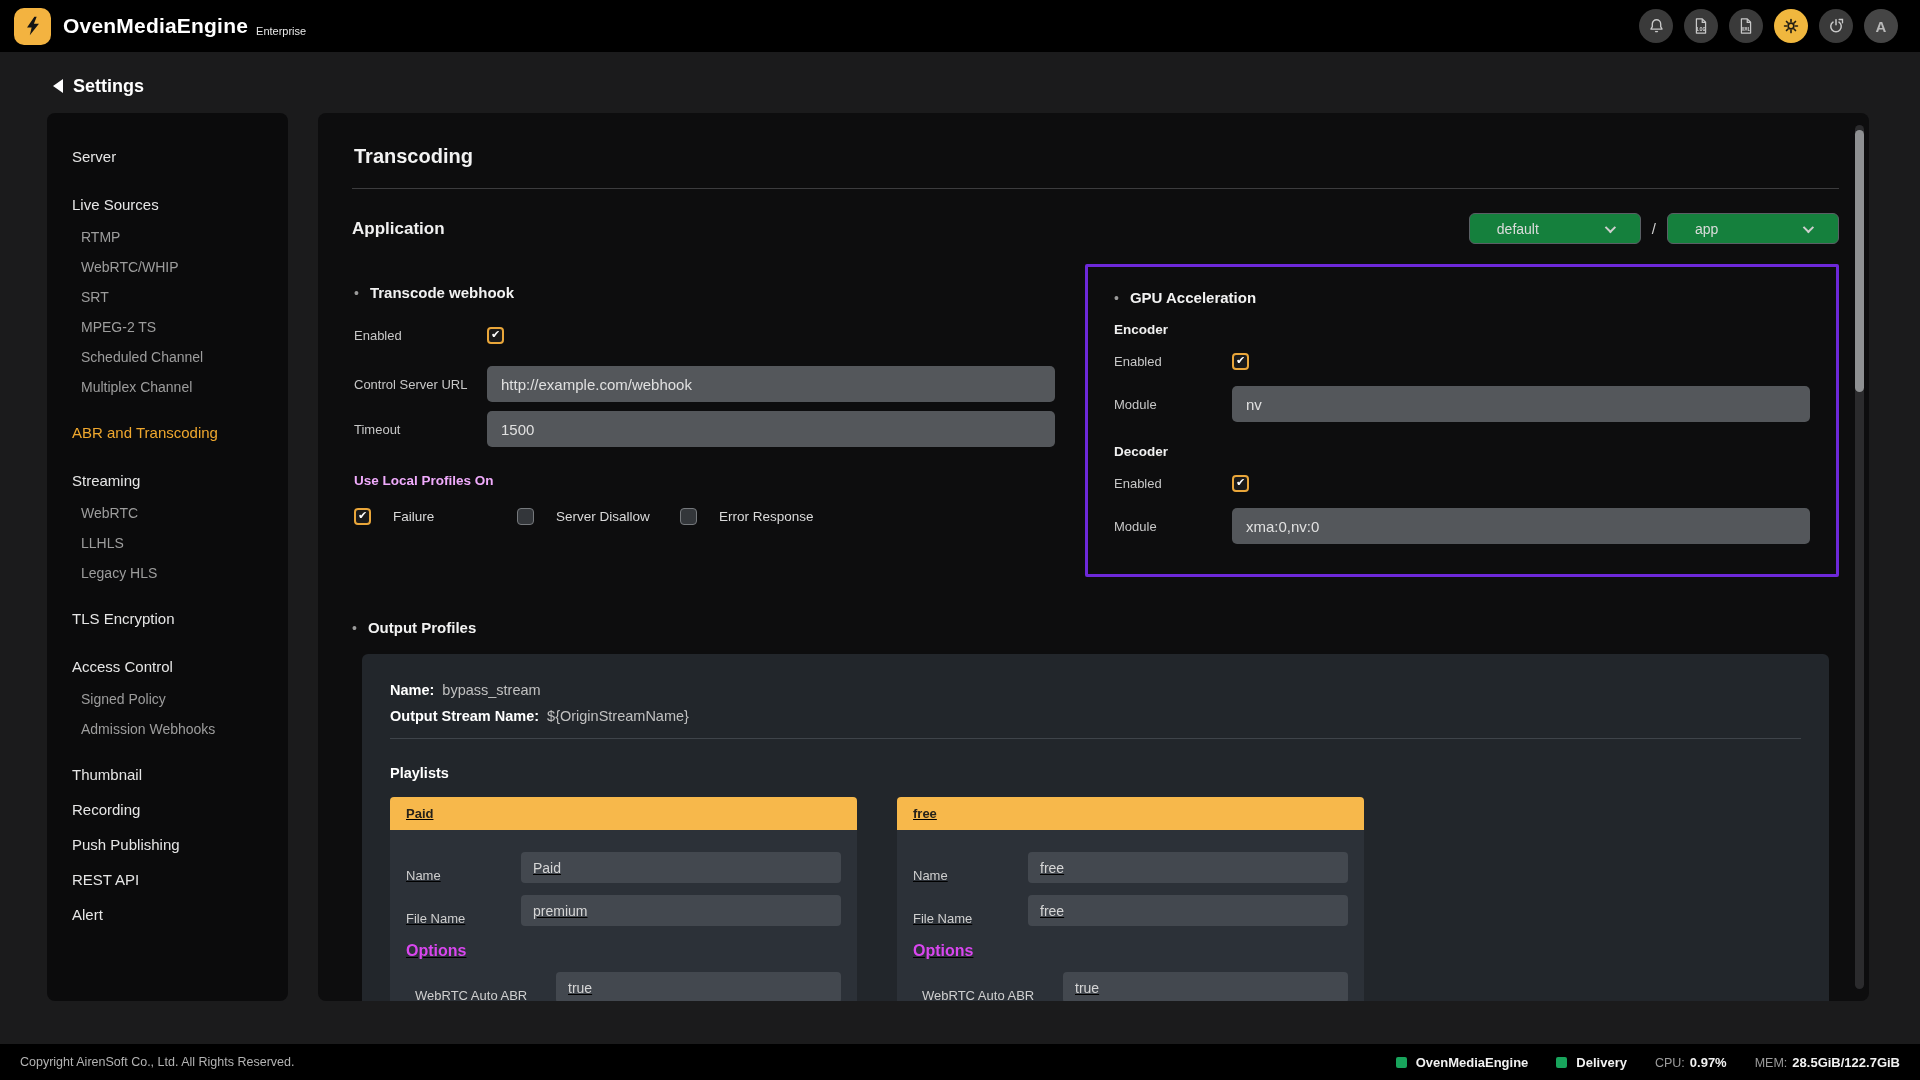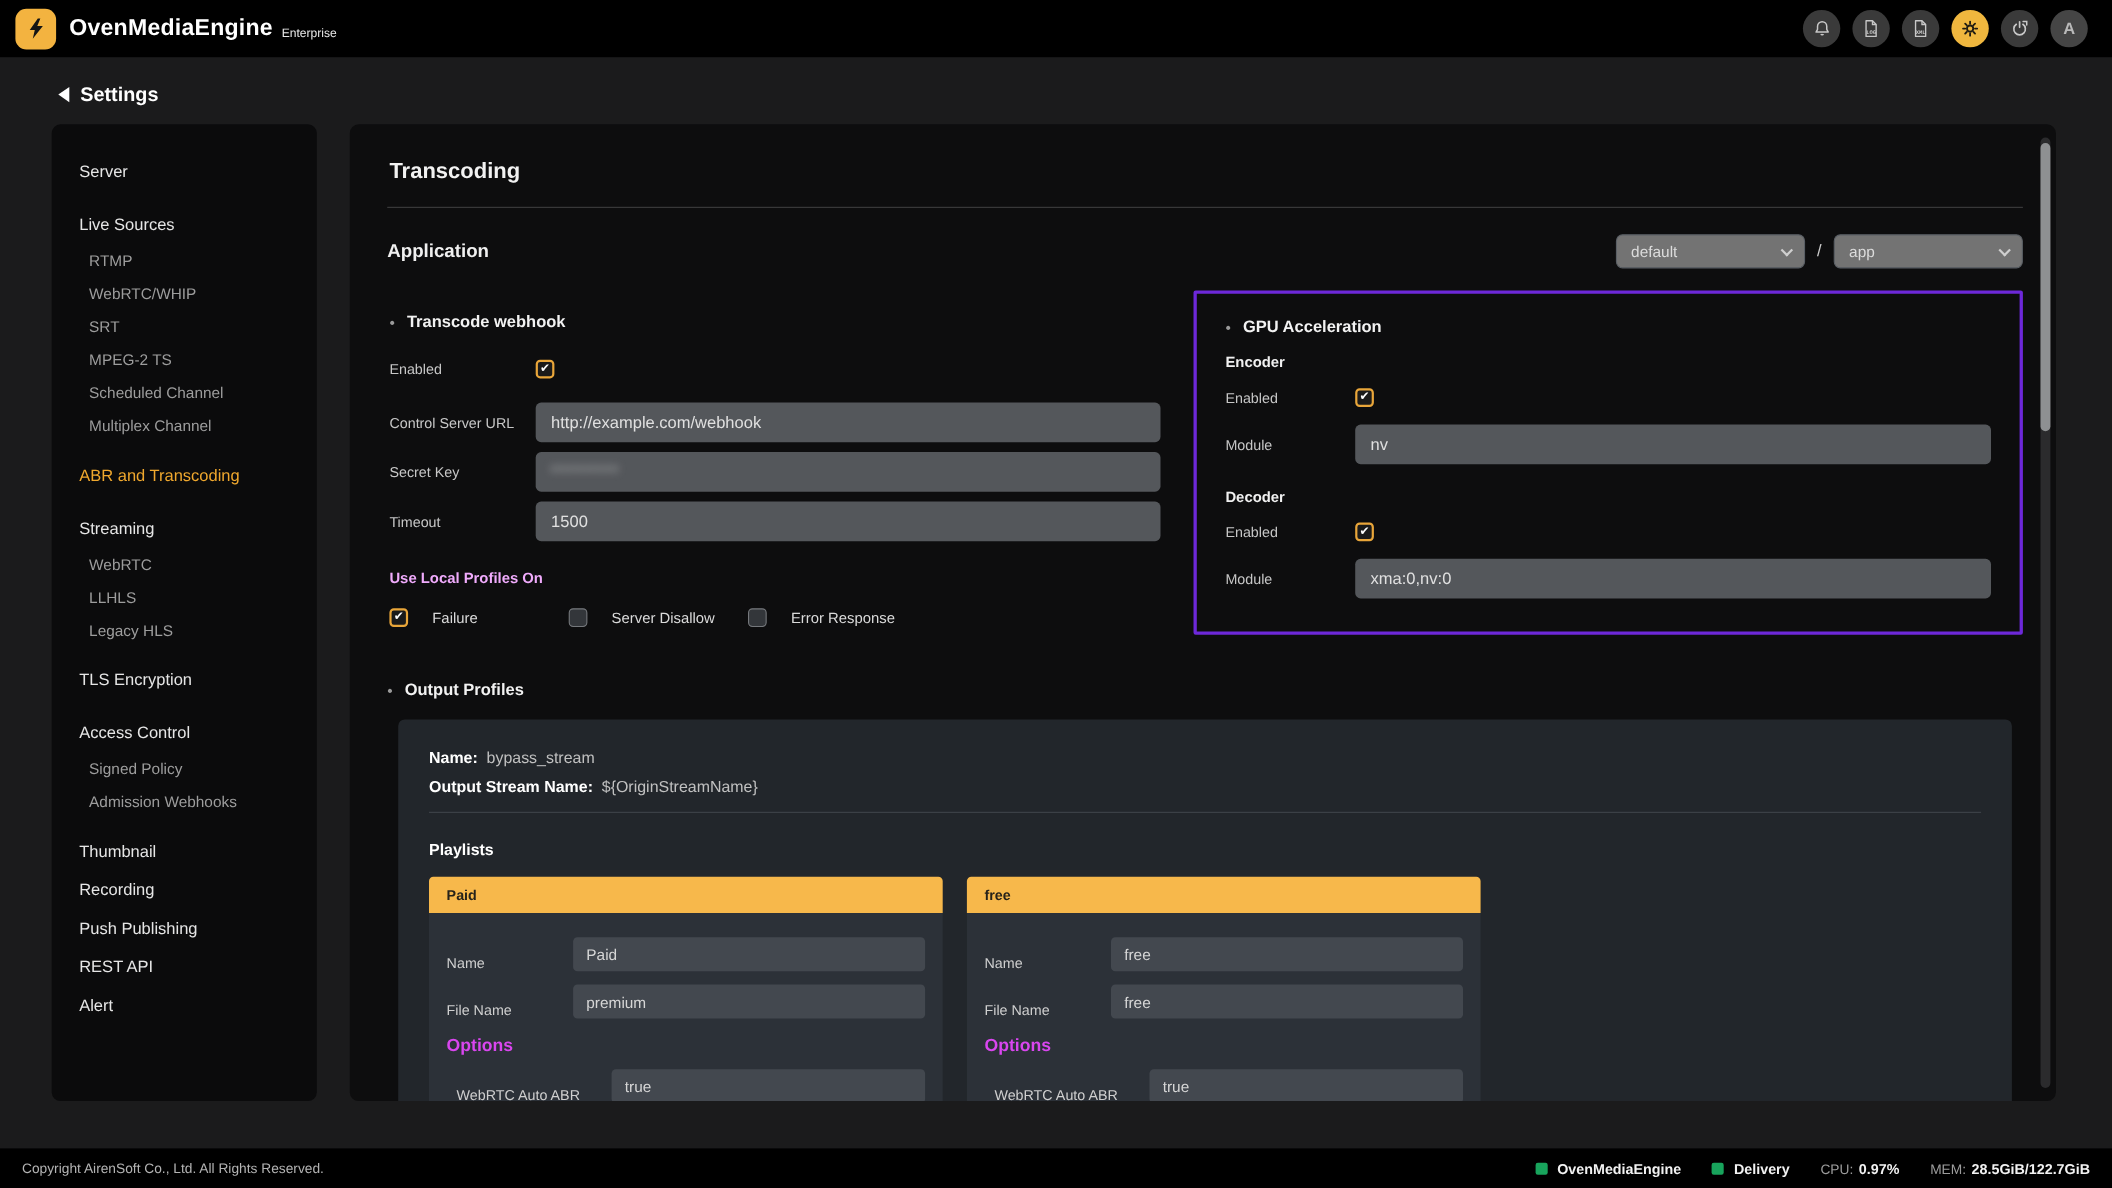--- a/index.html
+++ b/index.html
@@ -35,22 +35,22 @@
   .side-item.active { color:#F0A82E; }
 
   
   .main-panel { flex:1; background:#0d0d0e; border-radius:8px; padding:26px 30px 0 34px;
     position:relative; overflow:hidden; }
   .page-title { color:#f2f2f2; font-size:20px; font-weight:700; margin:6px 0 20px 2px; }
   .divider { border-top:1px solid #3c3c3e; }
   .app-row { display:flex; align-items:center; margin:24px 0 20px; }
   .app-title { color:#f0f0f0; font-size:17px; font-weight:700; }
   .selects { margin-left:auto; display:flex; align-items:center; }
-  .select { width:172px; height:31px; background:#737373; border:1px solid #5a5f65; border-radius:6px;
-    display:flex; align-items:center; padding:0 13px; color:#dcdcdc; font-size:14px; cursor:pointer; }
+  .select { width:172px; height:31px; background:#15803d; border:1px solid #5a5f65; border-radius:6px;
+    display:flex; align-items:center; padding:0 27px; color:#dcdcdc; font-size:14px; cursor:pointer; }
   .select .chev { margin-left:auto; width:8px; height:8px; border-right:2px solid #cfcfcf;
     border-bottom:2px solid #cfcfcf; transform:rotate(45deg) translateY(-2px); }
   .slash { color:#cfcfcf; font-size:15px; margin:0 11px; }
 
   
   .columns { display:grid; grid-template-columns:1fr 1.04fr; gap:8px; align-items:start; }
   .sec-title { color:#f2f2f2; font-size:15px; font-weight:700; display:flex; align-items:center; }
   .sec-title::before { content:"•"; color:#9a9a9a; font-size:14px; margin-right:11px; font-weight:400; }
 
   .frow { display:flex; align-items:center; }
@@ -78,21 +78,21 @@
   .sub-title { color:#f0f0f0; font-size:13.5px; font-weight:700; }
 
   
   .op-section { margin-top:42px; }
   .op-card { margin:18px 10px 0; background:#22262B; border-radius:6px; padding:28px 28px 60px; }
   .kv-line { display:flex; align-items:flex-start; margin-bottom:10px; }
   .kv-key { color:#fff; font-size:14.5px; font-weight:700; }
   .kv-val { color:#c0c0c0; font-size:14.5px; margin-left:8px; }
   .op-divider { border-top:1px solid #3f444a; margin-top:14px; }
   .playlists-label { color:#fff; font-size:14.5px; font-weight:700; margin-top:26px; }
-  .playlists { display:flex; gap:22px; margin-top:16px; }
+  .playlists { display:flex; gap:40px; margin-top:16px;text-decoration:underline; }
   .pcard { width:467px; }
   .pcard-header { background:#F7B84B; color:#26221a; font-size:13px; font-weight:700;
     padding:9px 16px; border-radius:4px 4px 0 0; }
   .pcard-body { background:#2C3138; padding:18px 16px 24px; }
   .prow { display:flex; align-items:flex-end; margin-top:12px; }
   .plabel { width:115px; flex-shrink:0; color:#cfcfcf; font-size:13px; }
   .plabel.opt { width:150px; padding-left:9px; }
   .pbox { flex:1; height:31px; background:#43484F; border:none; border-radius:4px;
     color:#d6d6d6; font-size:14px; padding:0 12px; outline:none; font-family:"Liberation Sans",sans-serif; }
   .options-label { color:#d946ef; font-size:16px; font-weight:700; margin-top:16px; }
@@ -239,26 +239,20 @@
         <div class="frow mt26">
           <span class="flabel">Enabled</span>
           <span class="cb on"></span>
         </div>
 
         <div class="frow mt22">
           <span class="flabel">Control Server URL</span>
           <input class="tbox" value="http://example.com/webhook" style="">
         </div>
 
-        <div class="frow mt9">
-          <span class="flabel">Secret Key</span>
-          <div class="maskwrap">
-            <span class="blurtxt">********</span>
-          </div>
-        </div>
 
         <div class="frow mt9">
           <span class="flabel">Timeout</span>
           <input class="tbox" value="1500" style="">
         </div>
 
         <div class="bold-label mt26">Use Local Profiles On</div>
 
         <div class="frow mt20">
           <div class="cb-group">

